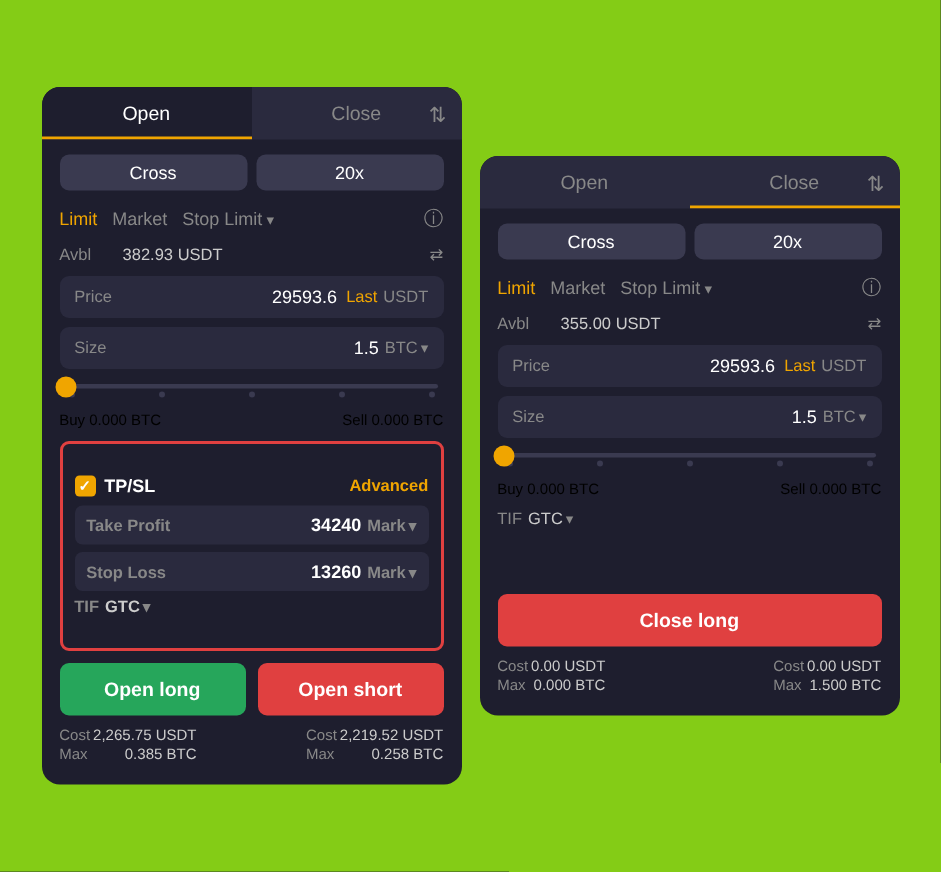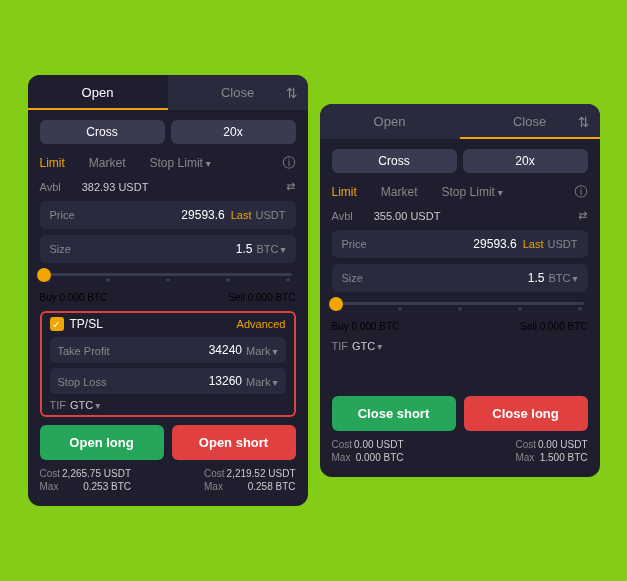--- a/index.html
+++ b/index.html
@@ -97,21 +97,21 @@
       text-align: center;
       cursor: pointer;
     }
     .leverage-btn.active {
       background: #3a3a50;
       color: #fff;
     }
     
     .order-type-row {
       display: flex;
-      gap: 24px;
+      gap: 10px;
       margin-bottom: 8px;
     }
     .order-type-btn {
       font-size: 12px;
       color: #888;
       cursor: pointer;
       background: none;
       border: none;
       padding: 0;
     }
@@ -224,22 +224,23 @@
     .buy-sell-row {
       display: flex;
       justify-content: space-between;
       font-size: 10px;
       margin-bottom: 8px;
     }
     
     .tpsl-box {
       border: 2px solid #e04040;
       border-radius: 6px;
-      padding: 4px 8px;
+      padding: 21px 8px;
       margin-bottom: 8px;
+      font-weight: bold;
     }
     .tpsl-header {
       display: flex;
       align-items: center;
       margin-bottom: 6px;
     }
     .tpsl-check {
       width: 14px;
       height: 14px;
       background: #f0a500;
@@ -462,21 +463,21 @@
       </div>
 
       <div style="display:flex; justify-content:space-between;">
         <div>
           <div class="cost-row">
             <span>Cost</span>
             <span class="val">2,265.75 USDT</span>
           </div>
           <div class="cost-row">
             <span>Max</span>
-            <span class="val">0.253 BTC</span>
+            <span class="val">0.385 BTC</span>
           </div>
         </div>
         <div>
           <div class="cost-row">
             <span>Cost</span>
             <span class="val">2,219.52 USDT</span>
           </div>
           <div class="cost-row">
             <span>Max</span>
             <span class="val">0.258 BTC</span>
@@ -560,21 +561,20 @@
         </span>
       </div>
 
       <div class="tif-row" style="margin-bottom: 44px;">
         <span>TIF</span>
         <span class="val">GTC</span>
         <span class="arrow">▾</span>
       </div>
 
       <div class="action-row">
-        <button class="btn-long">Close short</button>
         <button class="btn-short">Close long</button>
       </div>
 
       <div style="display:flex; justify-content:space-between;">
         <div>
           <div class="cost-row">
             <span>Cost</span>
             <span class="val">0.00 USDT</span>
           </div>
           <div class="cost-row">

